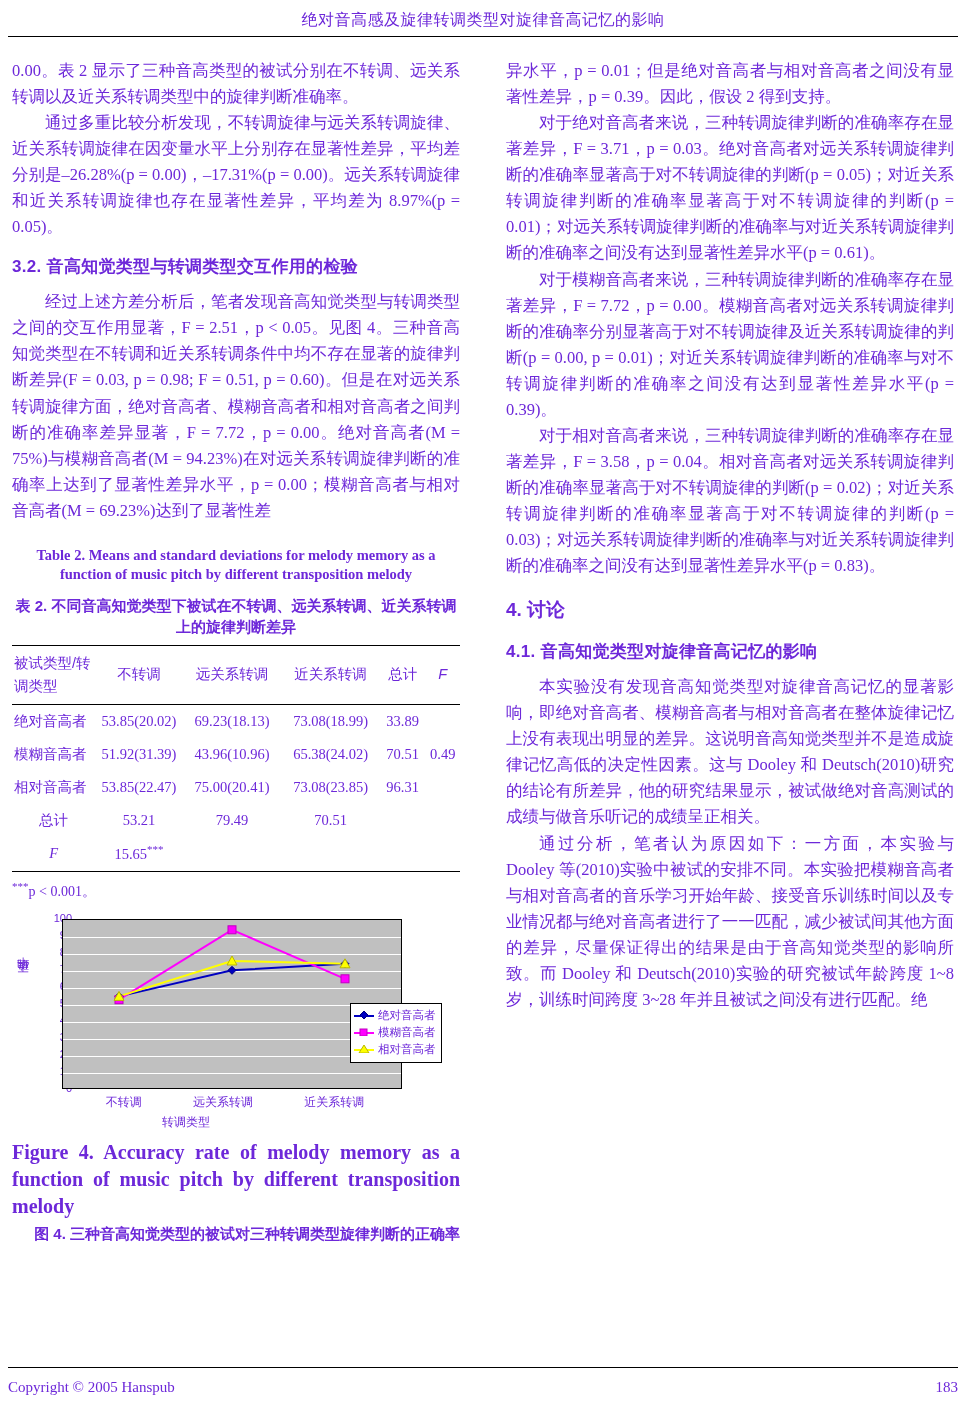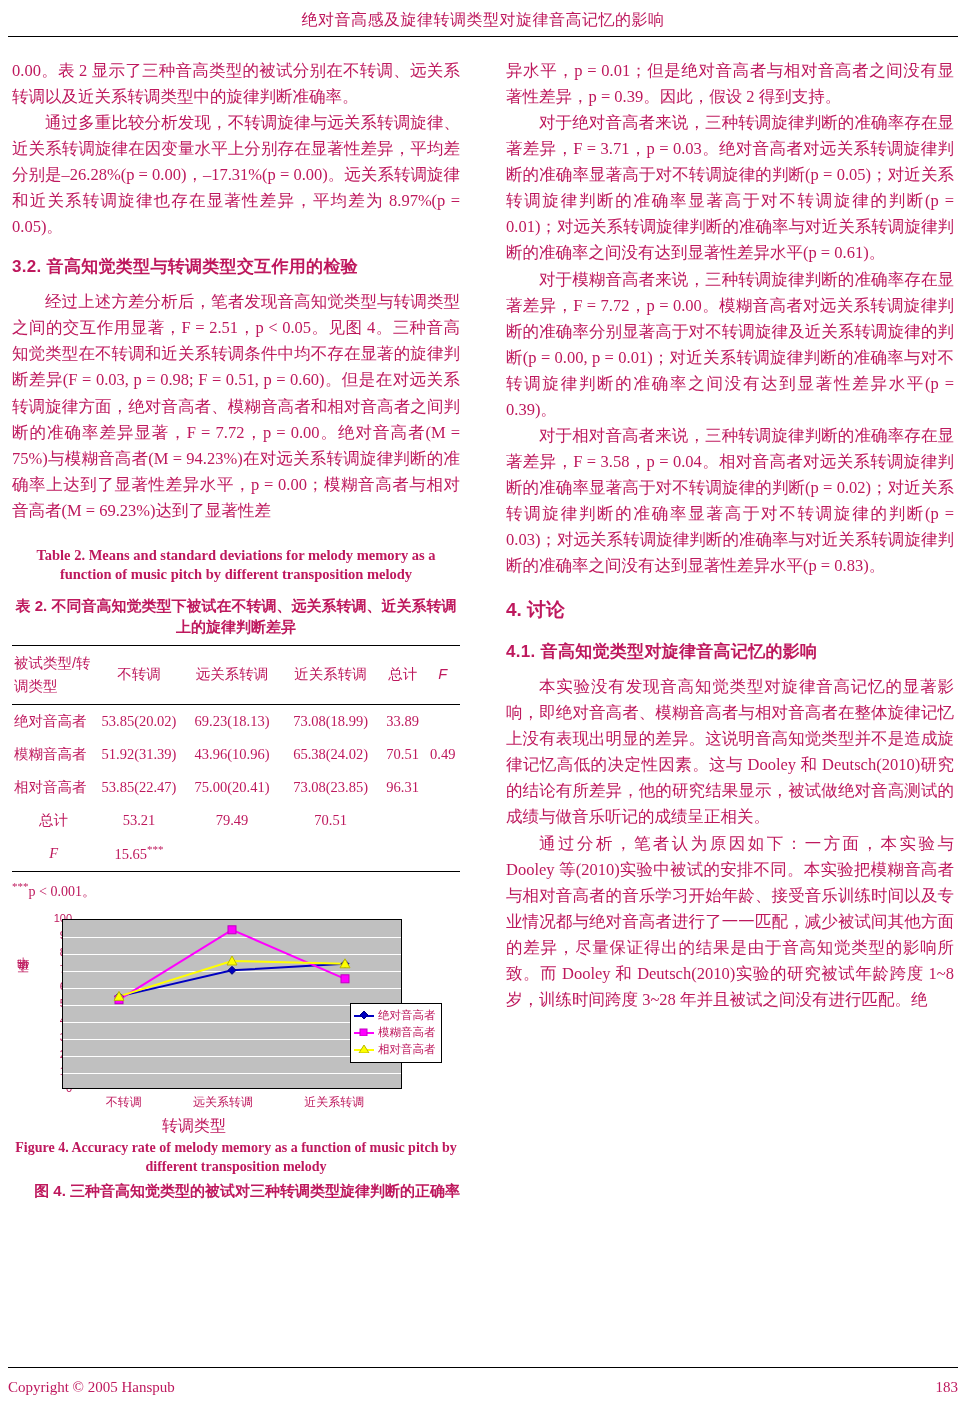--- a/index.html
+++ b/index.html
@@ -7,21 +7,21 @@
     padding: 0;
     background: #ffffff;
   }
   .page {
     position: relative;
     width: 966px;
     height: 1414px;
     margin: 0 auto;
     background: #ffffff;
     font-family: "Liberation Serif", serif;
-    color: #be185d;
+    color: #6d28d9;
     overflow: hidden;
   }
   .running-head {
     position: absolute;
     top: 10px;
     left: 0;
     width: 966px;
     text-align: center;
     font-size: 16px;
     font-family: "Liberation Sans", sans-serif;
@@ -162,21 +162,21 @@
     font-size: 12px;
     font-family: "Liberation Sans", sans-serif;
     writing-mode: vertical-rl;
     transform: rotate(180deg);
     letter-spacing: 1px;
   }
   .chart-xlabel {
     position: absolute;
     left: 150px;
     top: 196px;
-    font-size: 16px;
+    font-size: 12px;
     font-family: "Liberation Sans", sans-serif;
   }
   .xticklabels {
     position: absolute;
     top: 176px;
     left: 68px;
     width: 310px;
     display: flex;
     justify-content: space-around;
     font-size: 12px;
@@ -236,22 +236,21 @@
   .legend .swatch-line::after {
     content: "";
     position: absolute;
     left: 7px; top: -3px;
     width: 7px; height: 7px;
   }
   .fig-cap-en {
     margin-top: 12px;
     font-family: "Liberation Serif", serif;
     font-weight: bold;
-    font-size: 14px;
-    text-align: center;
+    font-size: 20px;
     line-height: 1.35;
   }
   .fig-cap-zh {
     font-family: "Liberation Sans", sans-serif;
     font-weight: bold;
     font-size: 15px;
     text-align: right;
     line-height: 1.4;
     margin-top: 3px;
   }

